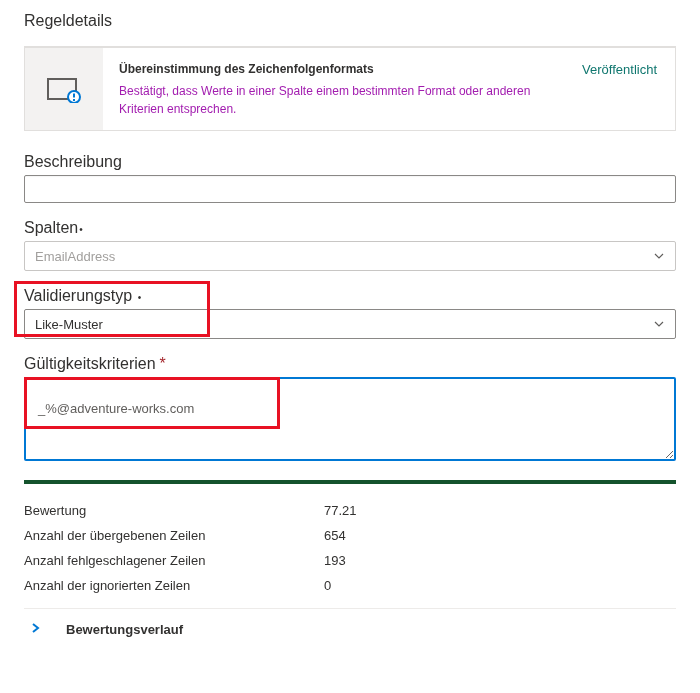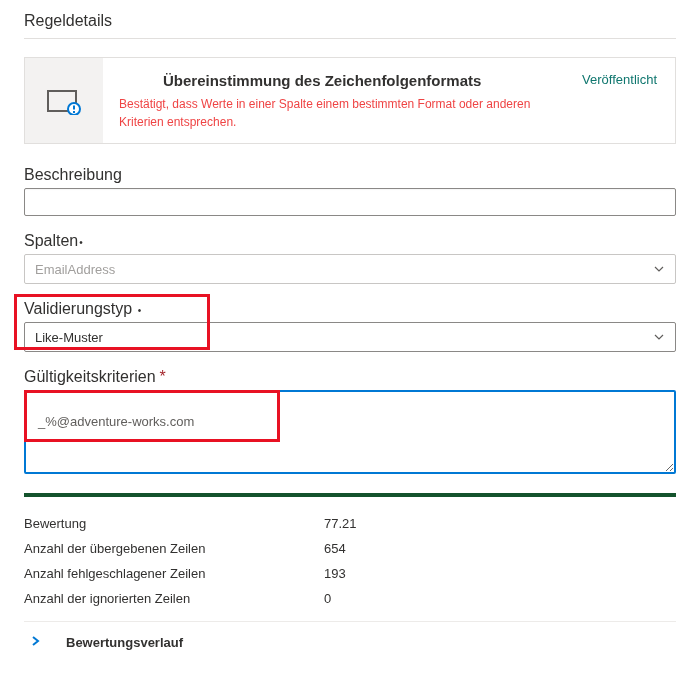--- a/index.html
+++ b/index.html
@@ -8,23 +8,22 @@
       font-size: 13px;
       color: #323130;
       background: #fff;
       width: 700px;
       padding: 12px 24px 20px;
     }
     .section-title {
       font-size: 16px;
       font-weight: 400;
       color: #323130;
-      padding-bottom: 8px;
+      padding-bottom: 16px;
       border-bottom: 1px solid #e1dfdd;
-      margin-bottom: 18px;
     }
     .info-card {
       border: 1px solid #e1dfdd;
       display: flex;
       align-items: stretch;
       margin-bottom: 22px;
     }
     .info-card-icon {
       width: 78px;
       background: #f3f2f1;
@@ -32,28 +31,27 @@
       align-items: center;
       justify-content: center;
       flex-shrink: 0;
     }
     .info-card-icon svg { width: 36px; height: 28px; }
     .info-card-body {
       flex: 1;
       padding: 14px 16px 12px;
     }
     .info-card-title {
-      font-size: 15px;
+      font-size: 12px;
       font-weight: 600;
       margin-bottom: 6px;
-      margin-left: 44px;
     }
     .info-card-desc {
       font-size: 12px;
-      color: #ef4444;
+      color: #a21caf;
       line-height: 1.5;
       max-width: 440px;
     }
     .info-card-status {
       padding: 14px 18px 0 0;
       font-size: 13px;
       color: #0f766e;
       white-space: nowrap;
     }
     .field { margin-bottom: 16px; }

